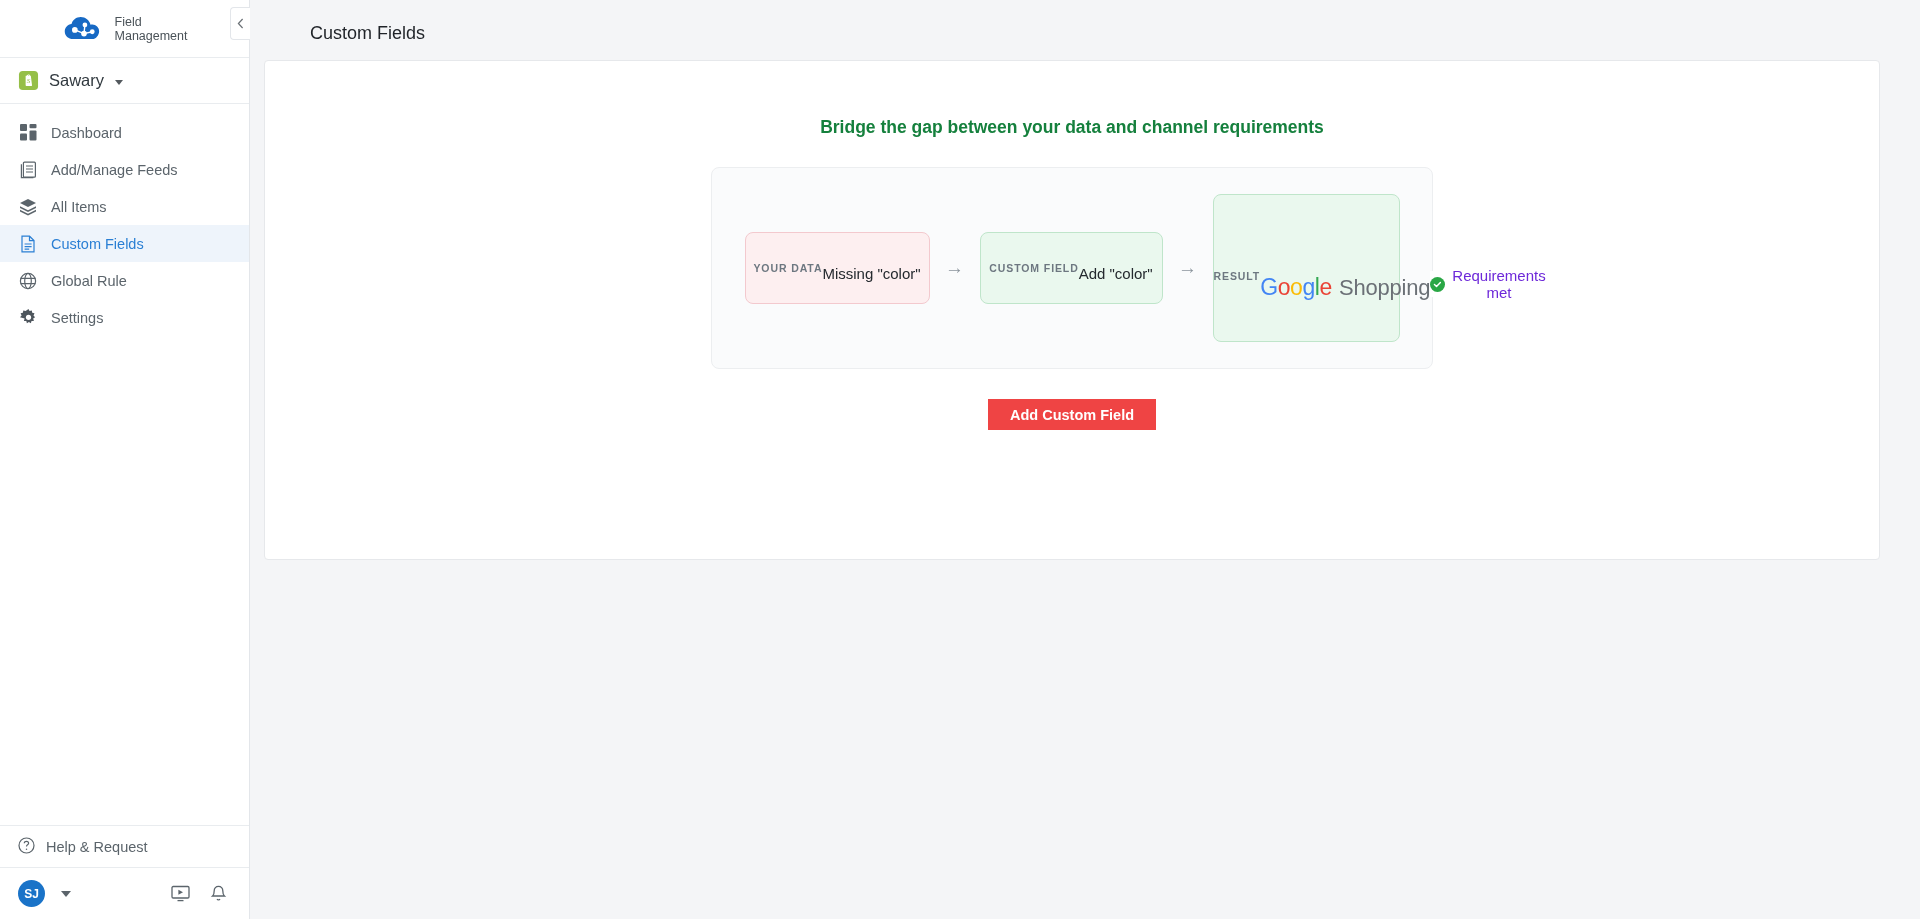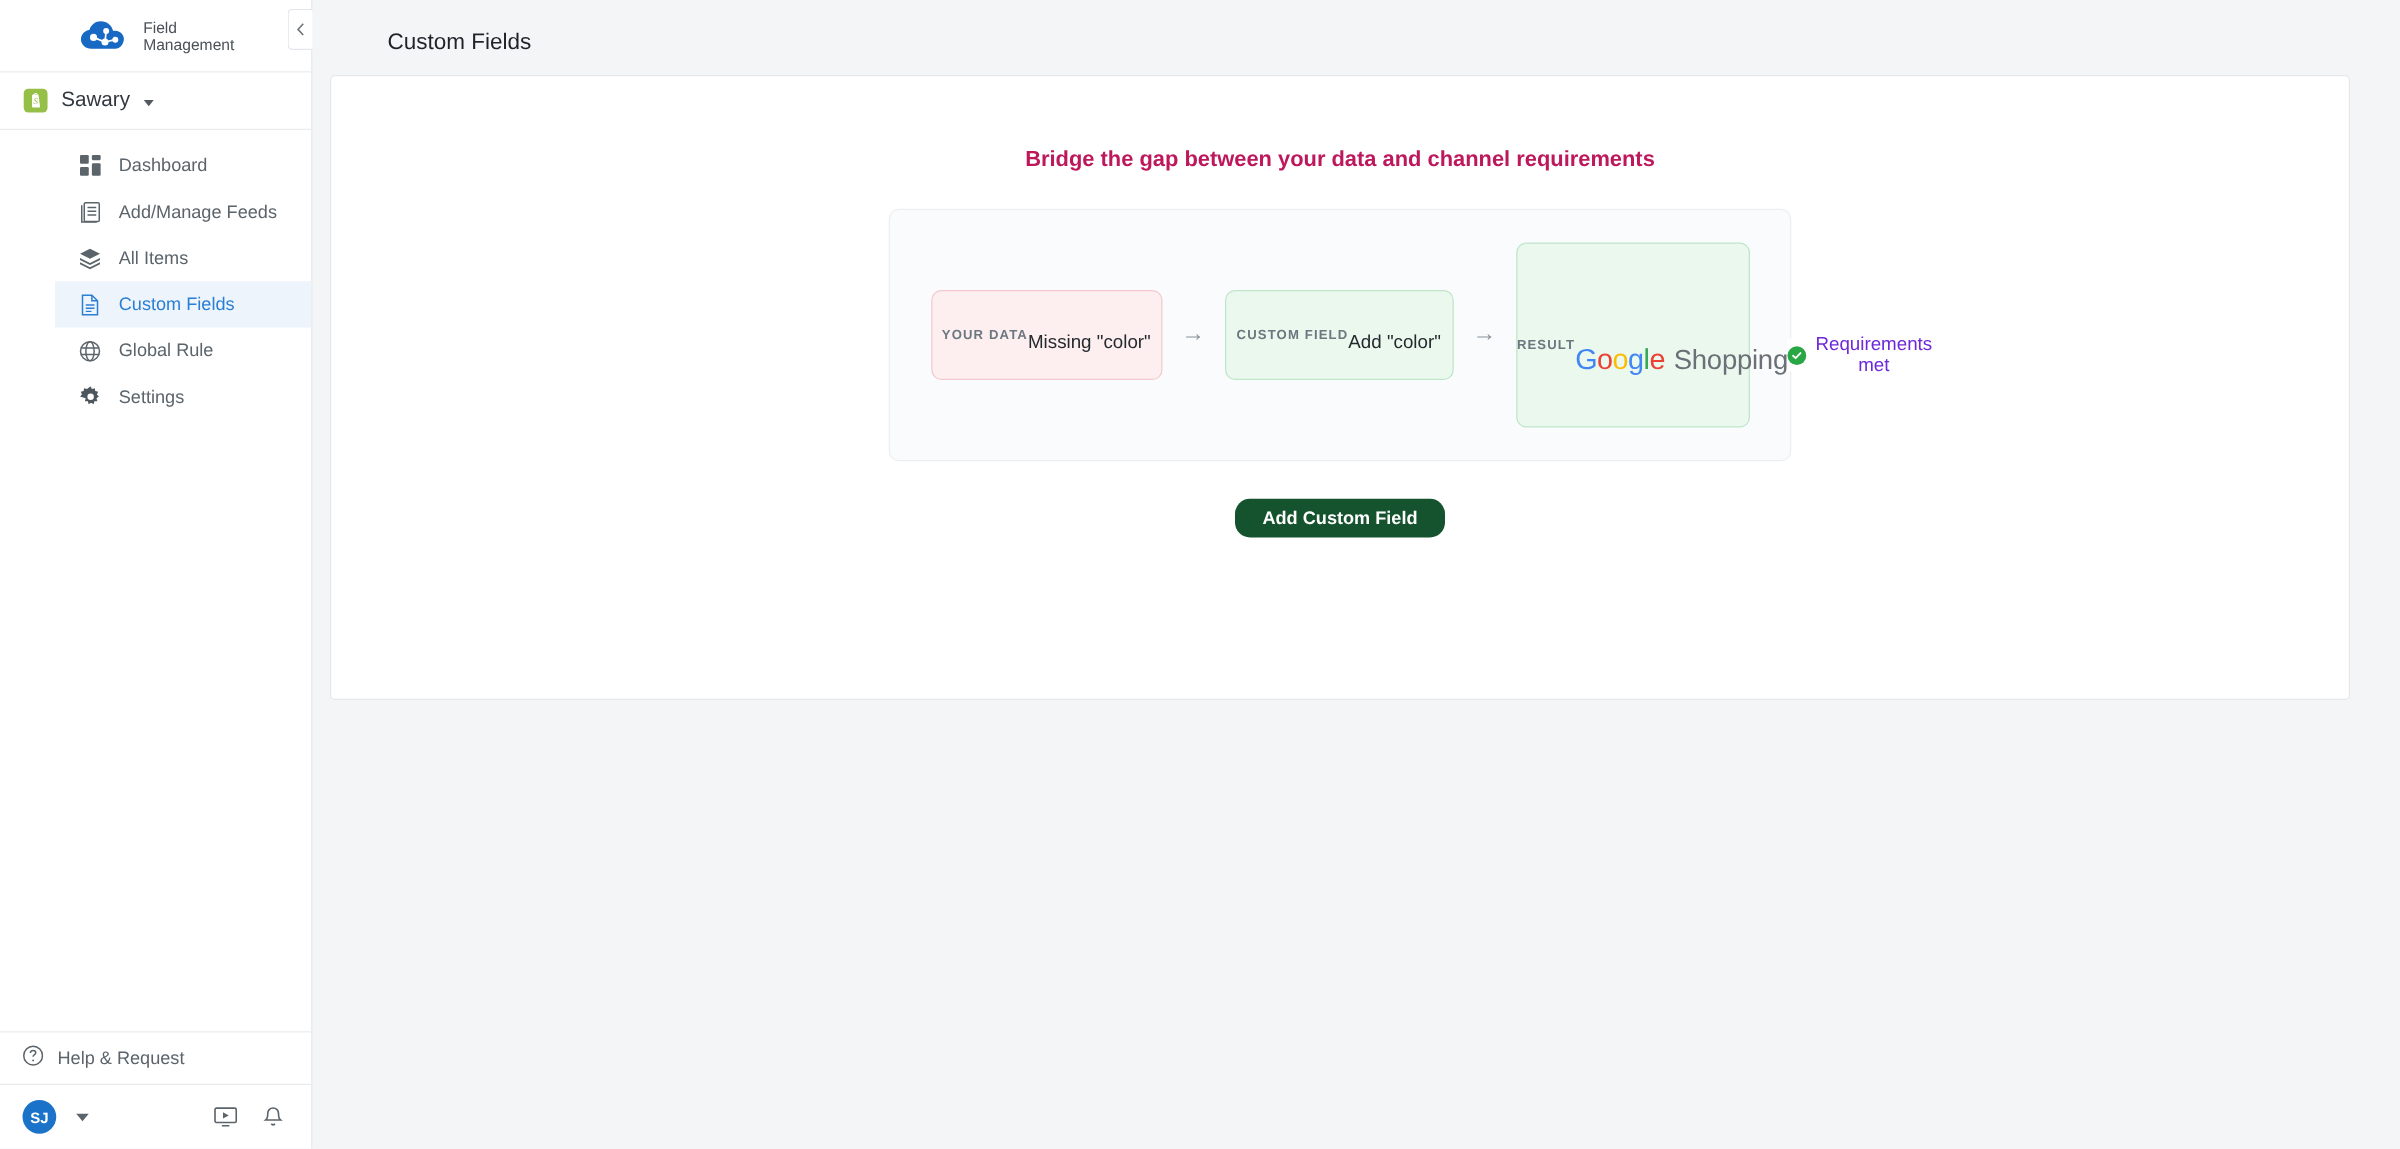--- a/index.html
+++ b/index.html
@@ -31,21 +31,21 @@
     height: 46px; display: flex; align-items: center; gap: 10px;
     padding: 0 18px; border-bottom: 1px solid #e9ecef; cursor: pointer;
   }
   .store-icon { width: 21px; height: 21px; flex: 0 0 21px; }
   .store-name { font-size: 16.5px; color: #31393f; font-weight: 500; }
   .chev-down {
     width: 0; height: 0; margin-left: 1px; margin-top: 3px;
     border-left: 4.5px solid transparent; border-right: 4.5px solid transparent;
     border-top: 5px solid #53595e;
   }
-  .nav { padding-top: 10px; flex: 1; margin-left: 44px; }
+  .nav { padding-top: 10px; flex: 1; }
   .nav-item {
     display: flex; align-items: center; gap: 13px;
     height: 37px; padding: 0 18px; cursor: pointer;
     color: #5b646b; font-size: 14.5px;
   }
   .nav-item .ico { width: 20px; height: 20px; flex: 0 0 20px; display: flex; align-items: center; justify-content: center; }
   .nav-item.active { background: #eef4fb; color: #2a7fd4; }
   .nav-item.active .nav-label { color: #2a7fd4; }
   .nav-label { white-space: nowrap; }
 
@@ -89,21 +89,21 @@
   }
   .panel {
     margin: 0 40px 0 14px;
     background: #ffffff;
     border: 1px solid #e6e8eb;
     border-radius: 4px;
     height: 500px;
     padding-top: 56px;
   }
   .hero-title {
-    text-align: center; font-size: 17.5px; font-weight: 700; color: #be185d;
+    text-align: center; font-size: 17.5px; font-weight: 700; color: #15803d;
     margin-bottom: 10px;
   }
   .hero-sub {
     text-align: center; font-size: 14px; color: #4f555b;
     line-height: 20px; width: 830px; margin: 0 auto;
   }
   .flow-wrap {
     width: 722px; margin: 29px auto 0;
     background: #fafbfc; border: 1px solid #eceef0; border-radius: 8px;
     padding: 26px 24px;
@@ -144,21 +144,21 @@
     display: flex; align-items: center; justify-content: center; gap: 7px;
   }
   .check-circle {
     width: 15px; height: 15px; border-radius: 50%; background: #2aa745;
     display: flex; align-items: center; justify-content: center; flex: 0 0 15px;
   }
   .req-text { font-size: 15px; color: #6d28d9; }
 
   .cta-wrap { margin-top: 30px; display: flex; justify-content: center; }
   .cta-btn {
-    background: #14532d; color: #fff; border: none; border-radius: 12px;
+    background: #ef4444; color: #fff; border: none; border-radius: 0;
     font-size: 14.5px; font-weight: 700; font-family: "Liberation Sans", sans-serif;
     padding: 0 22px; height: 31px; cursor: pointer;
   }
 </style>
 </head>
 <body>
 
 <div class="app">
 
   <div class="sidebar">

